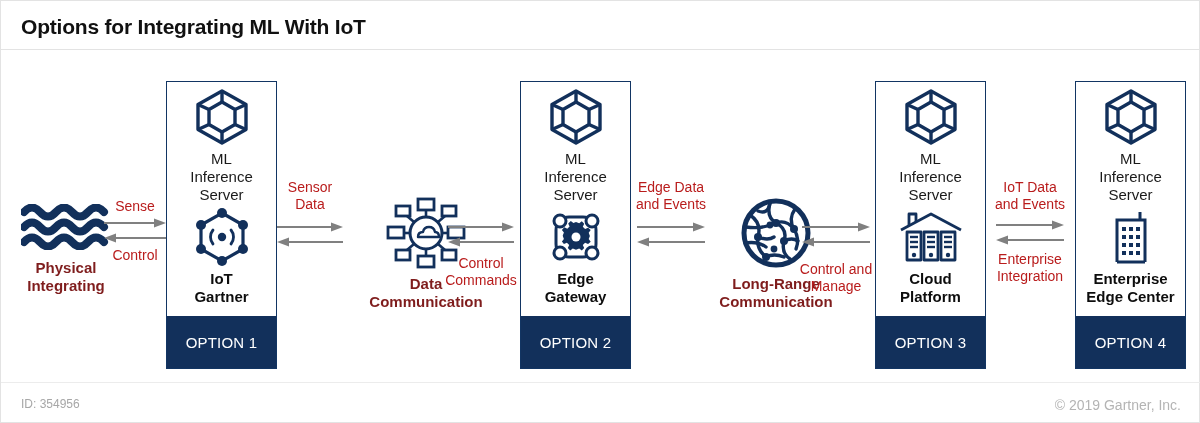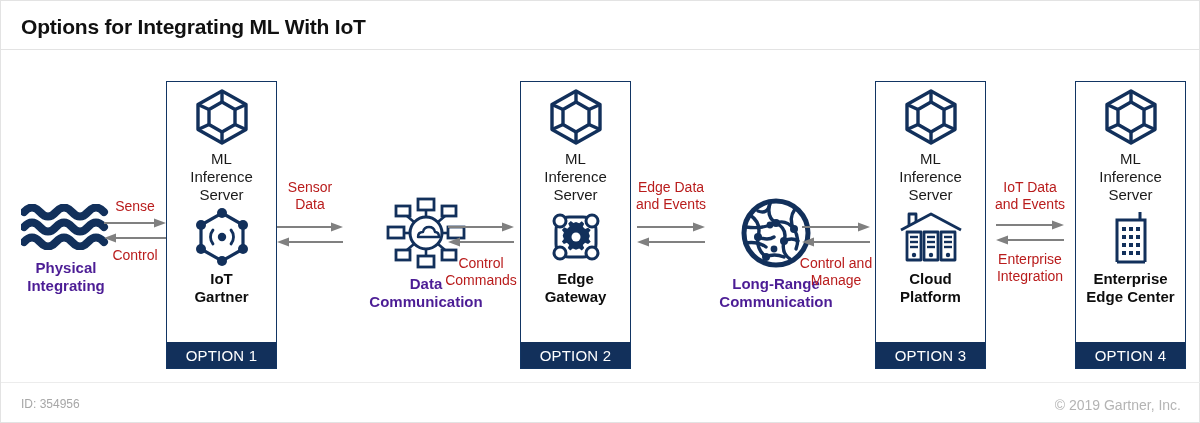--- a/index.html
+++ b/index.html
@@ -115,21 +115,21 @@
     font-size: 15px;
     font-weight: bold;
     line-height: 18px;
     color: #0d0d0d;
   }
   .card-banner {
     position: absolute;
     left: 0;
     bottom: 0;
     width: 100%;
-    height: 26px;
+    height: 52px;
     background: #12305b;
     color: #ffffff;
     font-size: 15px;
     display: flex;
     align-items: center;
     justify-content: center;
     letter-spacing: 0.2px;
   }
 
   
@@ -141,21 +141,21 @@
     height: 70px;
     display: flex;
     align-items: center;
     justify-content: center;
   }
   .node-label {
     margin-top: 6px;
     font-size: 15px;
     font-weight: bold;
     line-height: 18px;
-    color: #4c1d95;
+    color: #7f1d1d;
     white-space: nowrap;
   }
 
   
   .arrows {
     position: absolute;
     text-align: center;
   }
   .arrow-label {
     font-size: 14px;
@@ -423,21 +423,21 @@
         <line x1="1" y1="6" x2="61" y2="6" stroke="#808080" stroke-width="2"></line>
         <polygon points="69,6 57,1.5 57,10.5" fill="#808080"></polygon>
       </svg>
     </div>
     <div class="arrow-pair">
       <svg width="70" height="13" viewBox="0 0 70 13">
         <line x1="9" y1="6" x2="69" y2="6" stroke="#808080" stroke-width="2"></line>
         <polygon points="1,6 13,1.5 13,10.5" fill="#808080"></polygon>
       </svg>
     </div>
-    <div class="arrow-label" style="margin-top:6px;">Control and</div>
+    <div class="arrow-label" style="margin-top:12px;">Control and</div>
     <div class="arrow-label">Manage</div>
   </div>
 
   <div class="card" style="left:874px;">
     <div class="card-inner">
       <div class="card-icon-top">
         <svg width="58" height="58" viewBox="0 0 58 58">
           <g fill="none" stroke="#12305b" stroke-width="3.4" stroke-linejoin="round">
             <polygon points="29,3 53,16.5 53,41.5 29,55 5,41.5 5,16.5"></polygon>
             <polygon points="29,14 42,21.5 42,36.5 29,44 16,36.5 16,21.5"></polygon>

